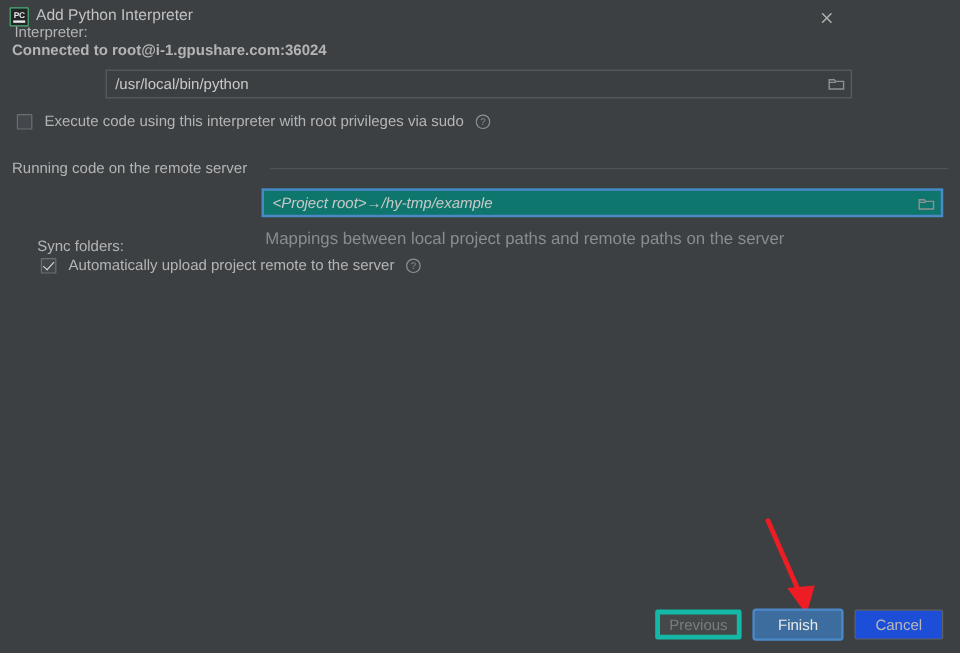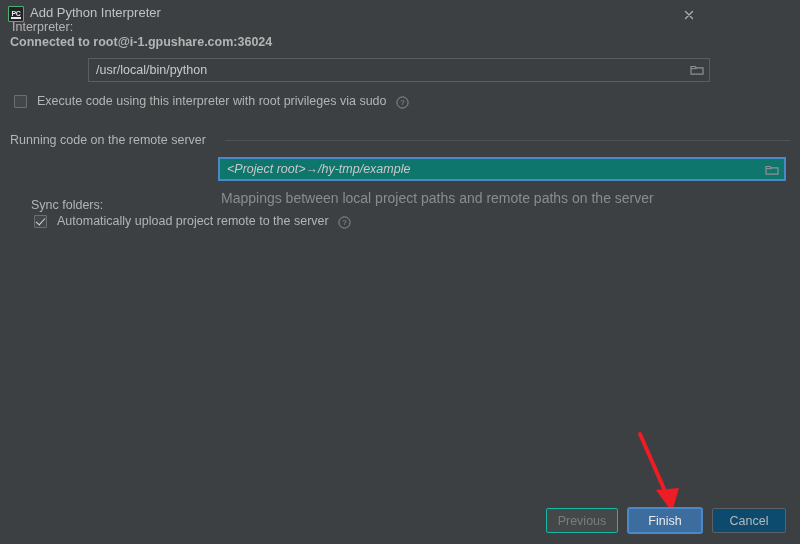--- a/index.html
+++ b/index.html
@@ -233,27 +233,27 @@
     height: 25px;
     border-radius: 2px;
     font-size: 12.5px;
     display: flex;
     align-items: center;
     justify-content: center;
     cursor: pointer;
     user-select: none;
   }
   .btn.secondary {
-    background: #0c4a6e;
+    background: #1d4ed8;
     border: 1px solid #5d6164;
     color: #b9b9b9;
   }
   .btn.disabled {
     background: #454849;
-    border: 1px solid #14b8a6;
+    border: 4px solid #14b8a6;
     color: #7a7d7f;
   }
   .btn.primary {
     background: #3c6d9e;
     border: 1px solid #4a88c7;
     color: #eaeaea;
     font-weight: normal;
     box-shadow: 0 0 0 1px #4a88c7;
   }
   #btn-previous { left: 546px; top: 508px; width: 72px; }

